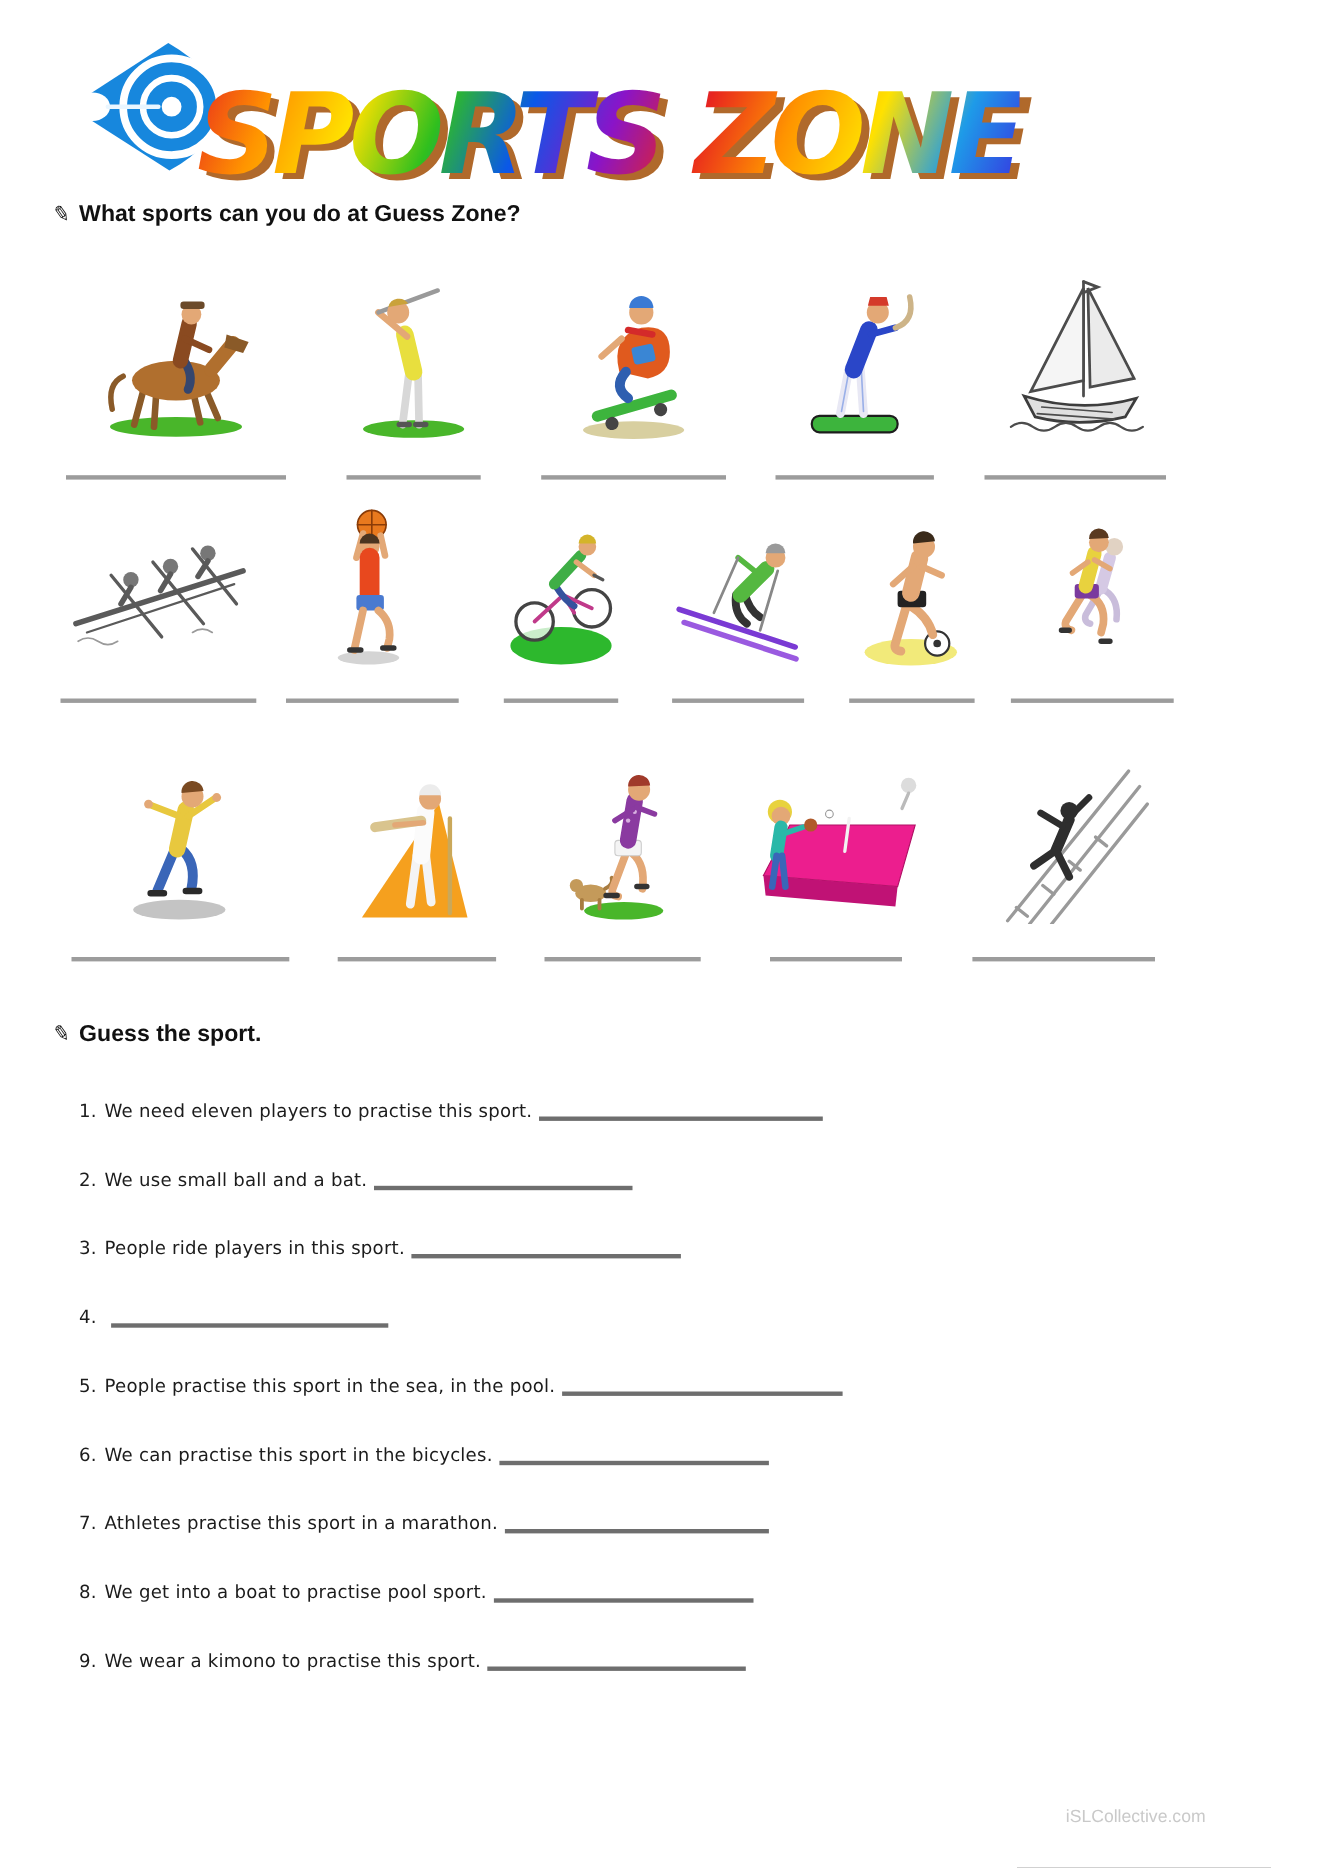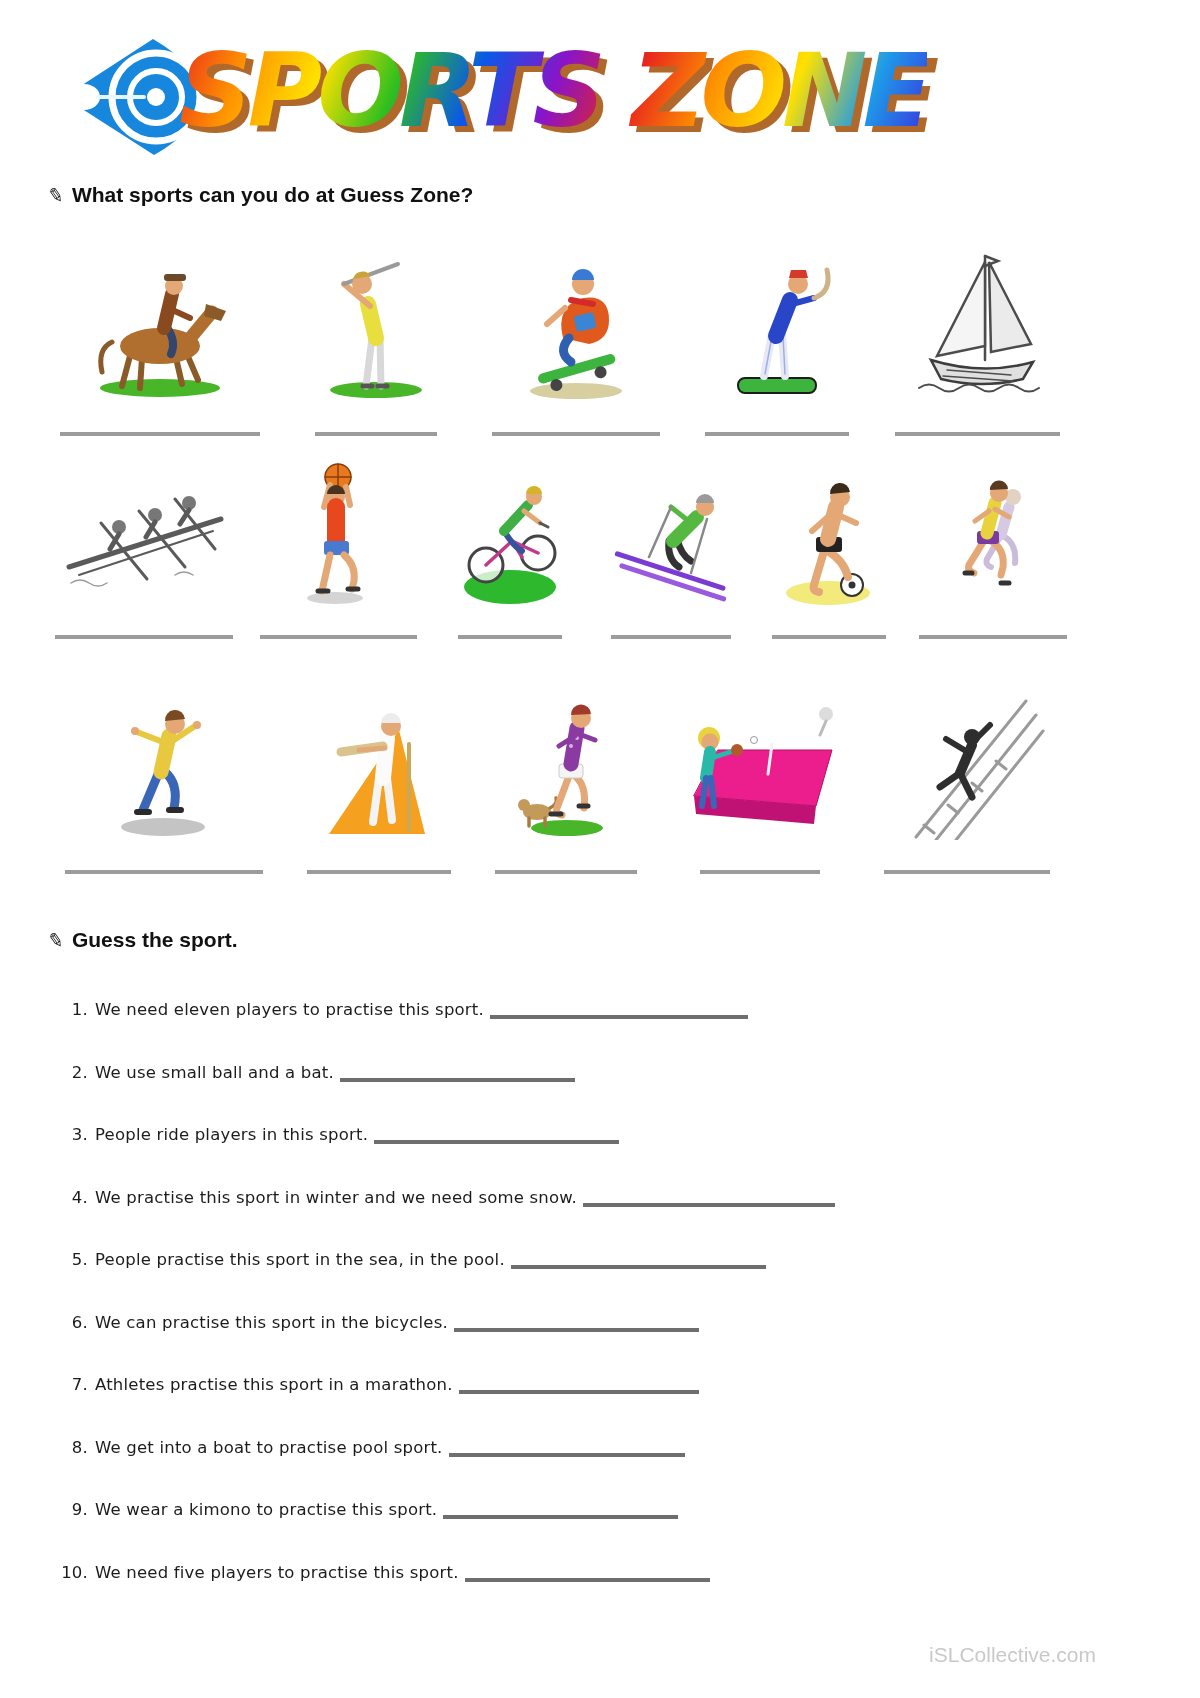--- a/index.html
+++ b/index.html
@@ -3,21 +3,21 @@
 <meta charset="utf-8">
 <style>
   html,body{margin:0;padding:0;background:#888;}
   .page{position:relative;width:1200px;height:1698px;background:#ffffff;margin:0 auto;
         font-family:"Liberation Sans", sans-serif;overflow:hidden;}
   
   .header{position:absolute;top:26px;left:58px;display:flex;align-items:center;}
   .logo{flex:0 0 auto;}
   .wordart{position:relative;margin-left:-34px;height:140px;}
   .wa{font-family:"DejaVu Sans", sans-serif;font-weight:bold;font-style:italic;
-      font-size:102px;line-height:130px;letter-spacing:-5px;white-space:nowrap;display:block;}
+      font-size:102px;line-height:130px;letter-spacing:-5px;white-space:nowrap;display:block;margin-top:32px;}
   .wa.shadow{position:absolute;left:7px;top:6px;color:#a34f07;opacity:.85;}
   .wa.front{position:relative;
       background:linear-gradient(112deg,#e8251e 0%,#ff9400 10%,#ffe100 20%,#2fbf1e 30%,#0a58e8 40%,#8a14c8 50%,#e8251e 60%,#ff9400 70%,#ffe100 80%,#1e9be8 90%,#3a2ae0 100%);
       -webkit-background-clip:text;background-clip:text;color:transparent;}
   
   .sec-heading{position:absolute;left:48px;display:flex;align-items:center;gap:8px;
       font-weight:bold;font-size:21px;color:#111;}
   .pencil{font-size:19px;font-weight:normal;transform:rotate(10deg);display:inline-block;}
   #h1{top:183px;} #h2{top:928px;}
   
@@ -32,21 +32,21 @@
   #row1 .imgline{margin-top:30px;} #row2 .imgline{margin-top:28px;} #row3 .imgline{margin-top:30px;}
   svg{display:block;} svg path,svg line{stroke-linecap:round;}
   
   .qlist{position:absolute;top:1000px;left:58px;width:1080px;}
   .q{height:62.5px;display:flex;align-items:flex-start;
      font-family:"DejaVu Sans", sans-serif;font-size:16.5px;color:#1c1c1c;letter-spacing:.2px;}
   .qnum{width:30px;text-align:right;margin-right:7px;flex:0 0 auto;}
   .qtext{white-space:nowrap;}
   .blank{display:inline-block;height:15px;border-bottom:4px solid #6e6e6e;margin-left:6px;}
   
-  .watermark{position:absolute;top:1643px;right:104px;font-size:21px;color:#c9c9c9;
+  .watermark{position:absolute;top:1643px;right:104px;font-size:16px;color:#c9c9c9;
      font-family:"Liberation Sans", sans-serif;}
 </style>
 </head>
 <body>
 
 <div class="page">
 
   <div class="header">
     <div class="logo">
       <svg width="155" height="138" viewBox="0 0 155 138">
@@ -389,21 +389,20 @@
         <span class="qtext">We use small ball and a bat.</span>
         <span class="blank" style="width:235px"></span>
       </div>
     <div class="q">
         <span class="qnum">3.</span>
         <span class="qtext">People ride players in this sport.</span>
         <span class="blank" style="width:245px"></span>
       </div>
     <div class="q">
         <span class="qnum">4.</span>
-        <span class="qtext">We practise this sport in winter and we need some snow.</span>
         <span class="blank" style="width:252px"></span>
       </div>
     <div class="q">
         <span class="qnum">5.</span>
         <span class="qtext">People practise this sport in the sea, in the pool.</span>
         <span class="blank" style="width:255px"></span>
       </div>
     <div class="q">
         <span class="qnum">6.</span>
         <span class="qtext">We can practise this sport in the bicycles.</span>
@@ -417,22 +416,17 @@
     <div class="q">
         <span class="qnum">8.</span>
         <span class="qtext">We get into a boat to practise pool sport.</span>
         <span class="blank" style="width:236px"></span>
       </div>
     <div class="q">
         <span class="qnum">9.</span>
         <span class="qtext">We wear a kimono to practise this sport.</span>
         <span class="blank" style="width:235px"></span>
       </div>
-    <div class="q">
-        <span class="qnum">10.</span>
-        <span class="qtext">We need five players to practise this sport.</span>
-        <span class="blank" style="width:245px"></span>
-      </div>
   </div>
 
   <div class="watermark">iSLCollective.com</div>
 
 </div>
 
 </body></html>

